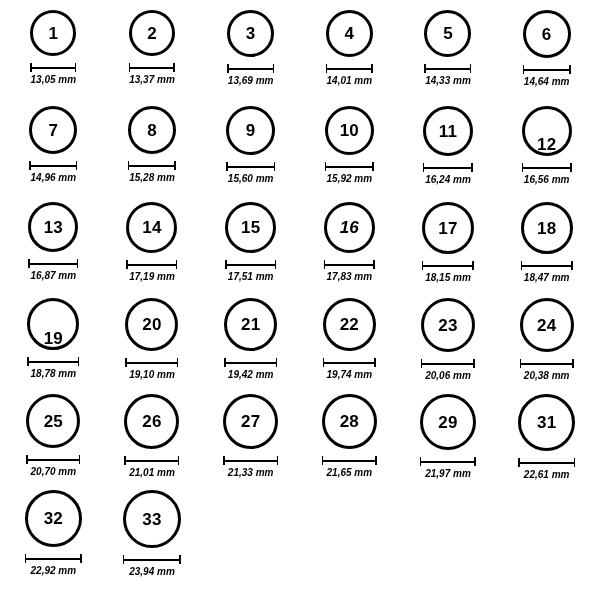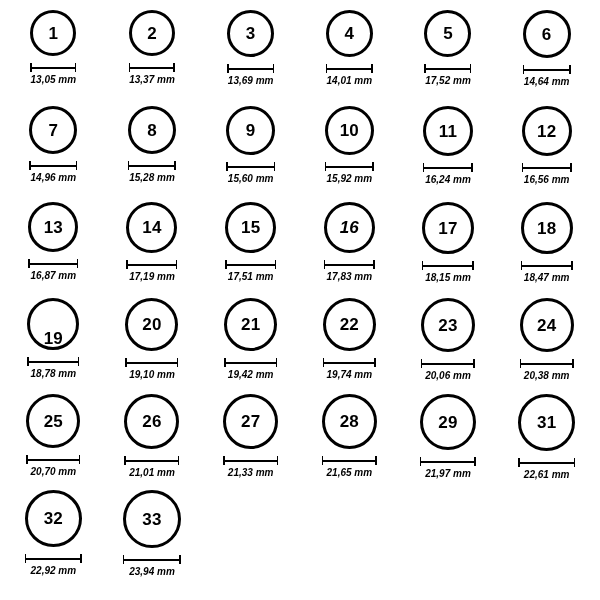--- a/index.html
+++ b/index.html
@@ -135,21 +135,21 @@
       </div>
       <div class="cell">
         <div class="ring" style="width: 47px; height: 47px;">
           <span class="ring-label">5</span>
         </div>
         <div class="measure" style="width: 47px;">
           <div class="bar"></div>
           <div class="cap left"></div>
           <div class="cap right"></div>
         </div>
-        <div class="mm">17,52 mm</div>
+        <div class="mm">14,33 mm</div>
       </div>
       <div class="cell">
         <div class="ring" style="width: 48px; height: 48px;">
           <span class="ring-label">6</span>
         </div>
         <div class="measure" style="width: 48px;">
           <div class="bar"></div>
           <div class="cap left"></div>
           <div class="cap right"></div>
         </div>
@@ -204,21 +204,21 @@
           <span class="ring-label">11</span>
         </div>
         <div class="measure" style="width: 50px;">
           <div class="bar"></div>
           <div class="cap left"></div>
           <div class="cap right"></div>
         </div>
         <div class="mm">16,24 mm</div>
       </div>
       <div class="cell">
-        <div class="ring" style="width: 50px; height: 50px;">
+        <div class="ring" style="width: 50px; height: 50px; align-items: flex-end;">
           <span class="ring-label">12</span>
         </div>
         <div class="measure" style="width: 50px;">
           <div class="bar"></div>
           <div class="cap left"></div>
           <div class="cap right"></div>
         </div>
         <div class="mm">16,56 mm</div>
       </div>
       <div class="cell">

